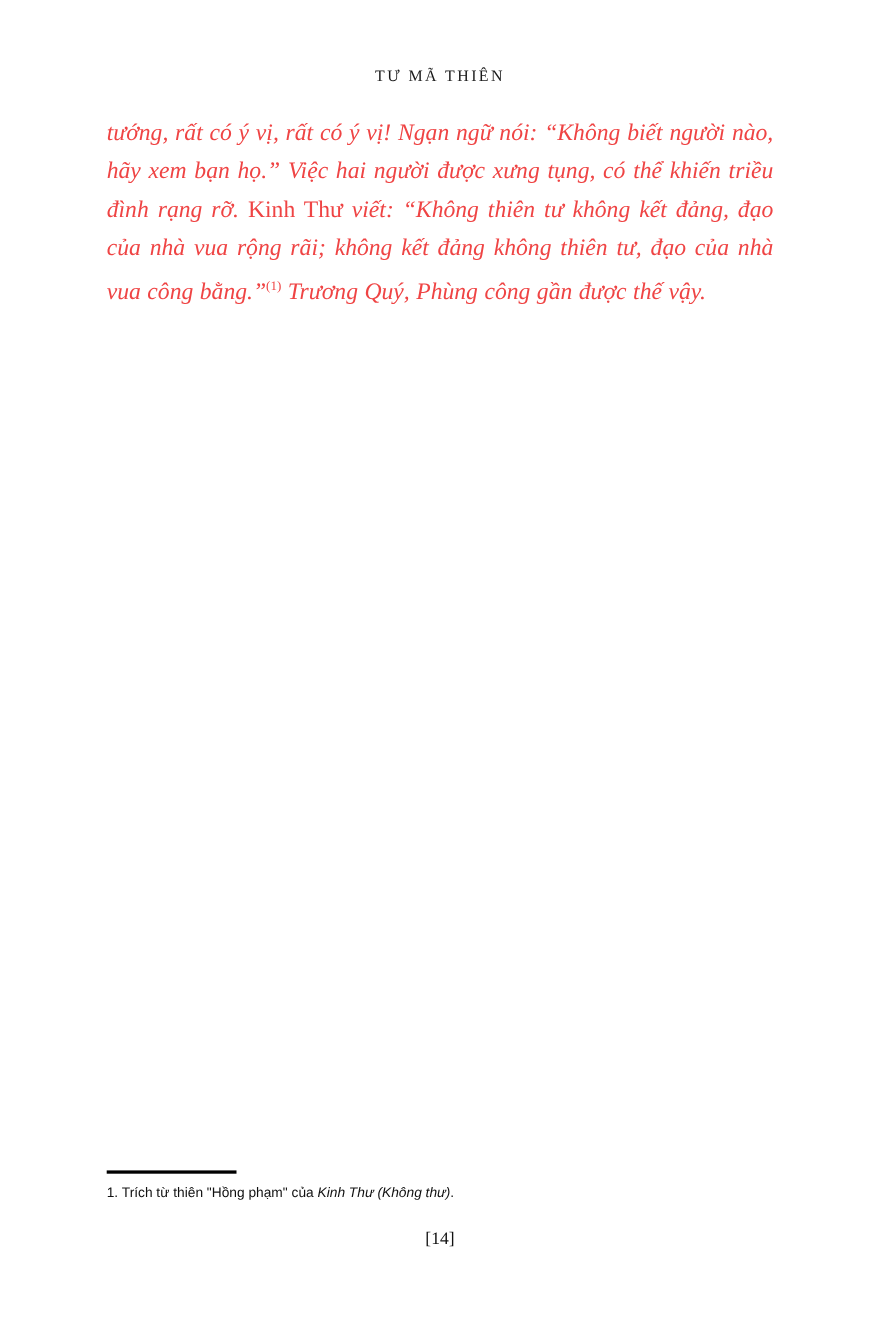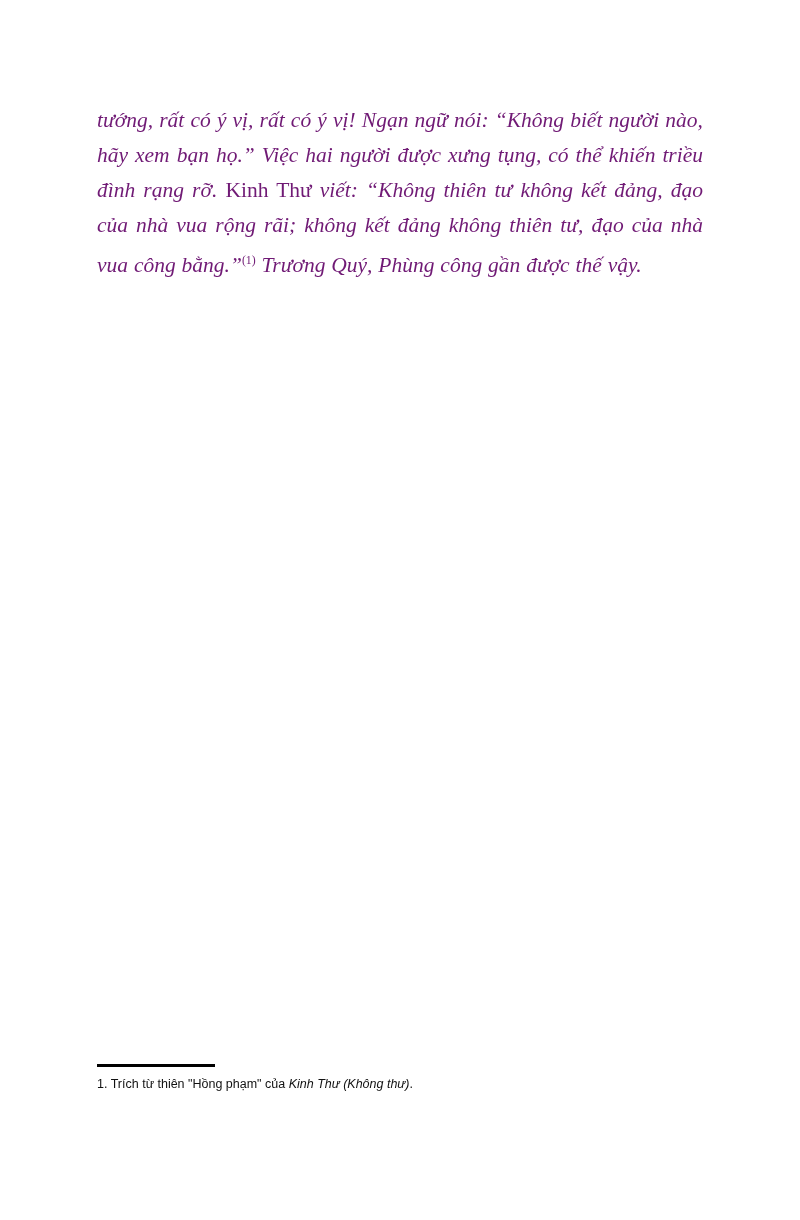--- a/index.html
+++ b/index.html
@@ -46,21 +46,21 @@
     width: 606px;
   }
 
   .body-text {
     font-family: "Liberation Serif", serif;
     font-style: italic;
     font-size: 21.5px;
     line-height: 35px;
     text-align: justify;
     text-justify: inter-word;
-    color: #701a75;
+    color: #ef4444;
     margin: 0;
     word-spacing: 0.5px;
   }
 
   .body-text .upright {
     font-style: normal;
   }
 
   sup.footnote-ref {
     font-size: 0.55em;
@@ -103,23 +103,25 @@
     font-family: "Liberation Serif", serif;
     font-size: 16px;
     color: #111111;
   }
 </style>
 </head>
 <body>
 
 <div class="page">
 
+  <div class="running-head">TƯ MÃ THIÊN</div>
 
   <div class="body-block">
     <p class="body-text"><span>tướng, rất có ý vị, rất có ý vị! Ngạn ngữ nói: “Không biết người nào, hãy xem bạn họ.” Việc hai người được xưng tụng, có thể khiến triều đình rạng rỡ. </span><span class="upright">Kinh Thư</span><span> viết: “Không thiên tư không kết đảng, đạo của nhà vua rộng rãi; không kết đảng không thiên tư, đạo của nhà vua công bằng.”</span><sup class="footnote-ref">(1)</sup><span> Trương Quý, Phùng công gần được thế vậy.</span></p>
   </div>
 
   <div class="footnote-rule"></div>
 
   <div class="footnote"><span>1. Trích từ thiên "Hồng phạm" của </span><span class="it">Kinh Thư (Không thư)</span><span>.</span></div>
 
+  <div class="page-number">[14]</div>
 
 </div>
 
 </body></html>

